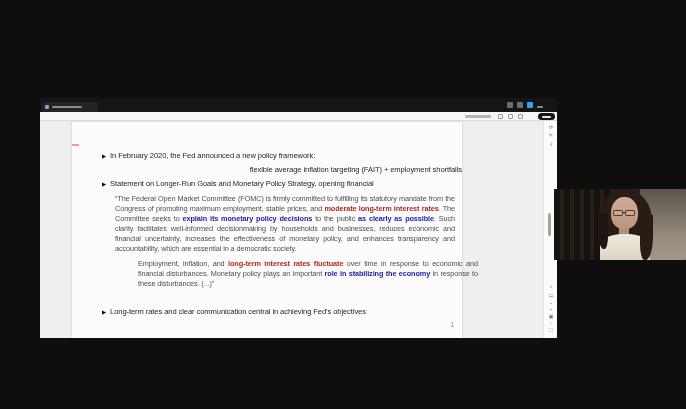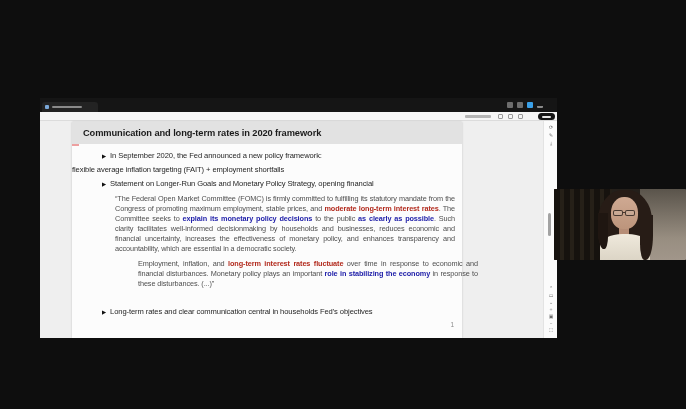--- a/index.html
+++ b/index.html
@@ -27,21 +27,21 @@
 
   
   .page{position:absolute;left:32px;top:1px;width:390px;height:216px;background:#fcfcfc;box-shadow:0 0 2px rgba(0,0,0,.18);}
   .slide-titlebar{position:absolute;left:0;top:0;width:390px;height:22px;background:#e2e2e2;}
   .slide-title{position:absolute;left:11px;top:0;line-height:22px;font-size:9.3px;font-weight:bold;color:#1b1b1b;letter-spacing:-0.1px;}
   .red-dash{position:absolute;left:0;top:22px;width:7px;height:2px;background:#eda0a0;}
 
   .bullet{position:absolute;left:30px;font-size:7.6px;color:#1f1f1f;letter-spacing:-0.1px;white-space:nowrap;}
   .bmark{font-size:5.4px;color:#111;margin-right:4px;vertical-align:0.5px;}
   .b1{top:29px;} .b2{top:57px;} .b3{top:185px;}
-  .framework{position:absolute;left:0;top:43px;width:390px;text-align:left;font-size:7.6px;color:#1f1f1f;letter-spacing:-0.1px;}
+  .framework{position:absolute;left:0;top:43px;width:390px;text-align:right;font-size:7.6px;color:#1f1f1f;letter-spacing:-0.1px;}
 
   .quote{position:absolute;left:43px;width:340px;font-size:7.3px;color:#4f4f4f;line-height:10px;text-align:justify;letter-spacing:-0.1px;}
   .q1{top:72px;} .q2{top:137px;margin-left:23px;}
   .quote .seg-red{color:#b22a1d;font-weight:bold;}
   .quote .seg-blue{color:#2222aa;font-weight:bold;}
 
   .pagenum{position:absolute;right:8px;top:199px;font-size:6.5px;color:#8a8a8a;}
 
   
   .rail{position:absolute;left:503px;top:0;width:14px;height:217px;background:#fbfbfb;border-left:1px solid #e3e3e3;box-sizing:border-box;}
@@ -89,35 +89,32 @@
       <span class="tb-ico" style="right:44px;"></span>
       <span class="tb-ico" style="right:34px;"></span>
       <span class="pill">
           <i></i>
         </span>
     </div>
 
     <div class="content">
 
       <div class="page">
-        <div class="slide-titlebar">
-          <span class="slide-title">Communication and long-term rates in 2020 framework</span>
-        </div>
         <div class="red-dash"></div>
 
-        <div class="bullet b1"><span class="bmark">▶</span><span>In September 2020, the Fed announced a new policy framework:</span></div>
+        <div class="bullet b1"><span class="bmark">▶</span><span>In February 2020, the Fed announced a new policy framework:</span></div>
 
         <div class="framework">flexible average inflation targeting (FAIT) + employment shortfalls</div>
 
         <div class="bullet b2"><span class="bmark">▶</span><span>Statement on Longer-Run Goals and Monetary Policy Strategy, opening financial</span></div>
 
         <div class="quote q1"><span>“The Federal Open Market Committee (FOMC) is firmly committed to fulfilling its statutory mandate from the Congress of promoting maximum employment, stable prices, and </span><span class="seg-red">moderate long-term interest rates</span><span>. The Committee seeks to </span><span class="seg-blue">explain its monetary policy decisions</span><span> to the public </span><span class="seg-blue">as clearly as possible</span><span>. Such clarity facilitates well-informed decisionmaking by households and businesses, reduces economic and financial uncertainty, increases the effectiveness of monetary policy, and enhances transparency and accountability, which are essential in a democratic society.</span></div>
         <div class="quote q2"><span>Employment, inflation, and </span><span class="seg-red">long-term interest rates fluctuate</span><span> over time in response to economic and financial disturbances. Monetary policy plays an important </span><span class="seg-blue">role in stabilizing the economy</span><span> in response to these disturbances. (...)”</span></div>
 
-        <div class="bullet b3"><span class="bmark">▶</span><span>Long-term rates and clear communication central in households Fed's objectives</span></div>
+        <div class="bullet b3"><span class="bmark">▶</span><span>Long-term rates and clear communication central in achieving Fed's objectives</span></div>
 
         <div class="pagenum">1</div>
       </div>
 
       <div class="rail">
         <span class="rail-ico" style="top:3px;">⟳</span>
         <span class="rail-ico" style="top:11px;">✎</span>
         <span class="rail-ico" style="top:19px;">⤓</span>
         <span class="thumb"></span>
         <span class="rail-ico" style="top:164px;">⌃</span>

